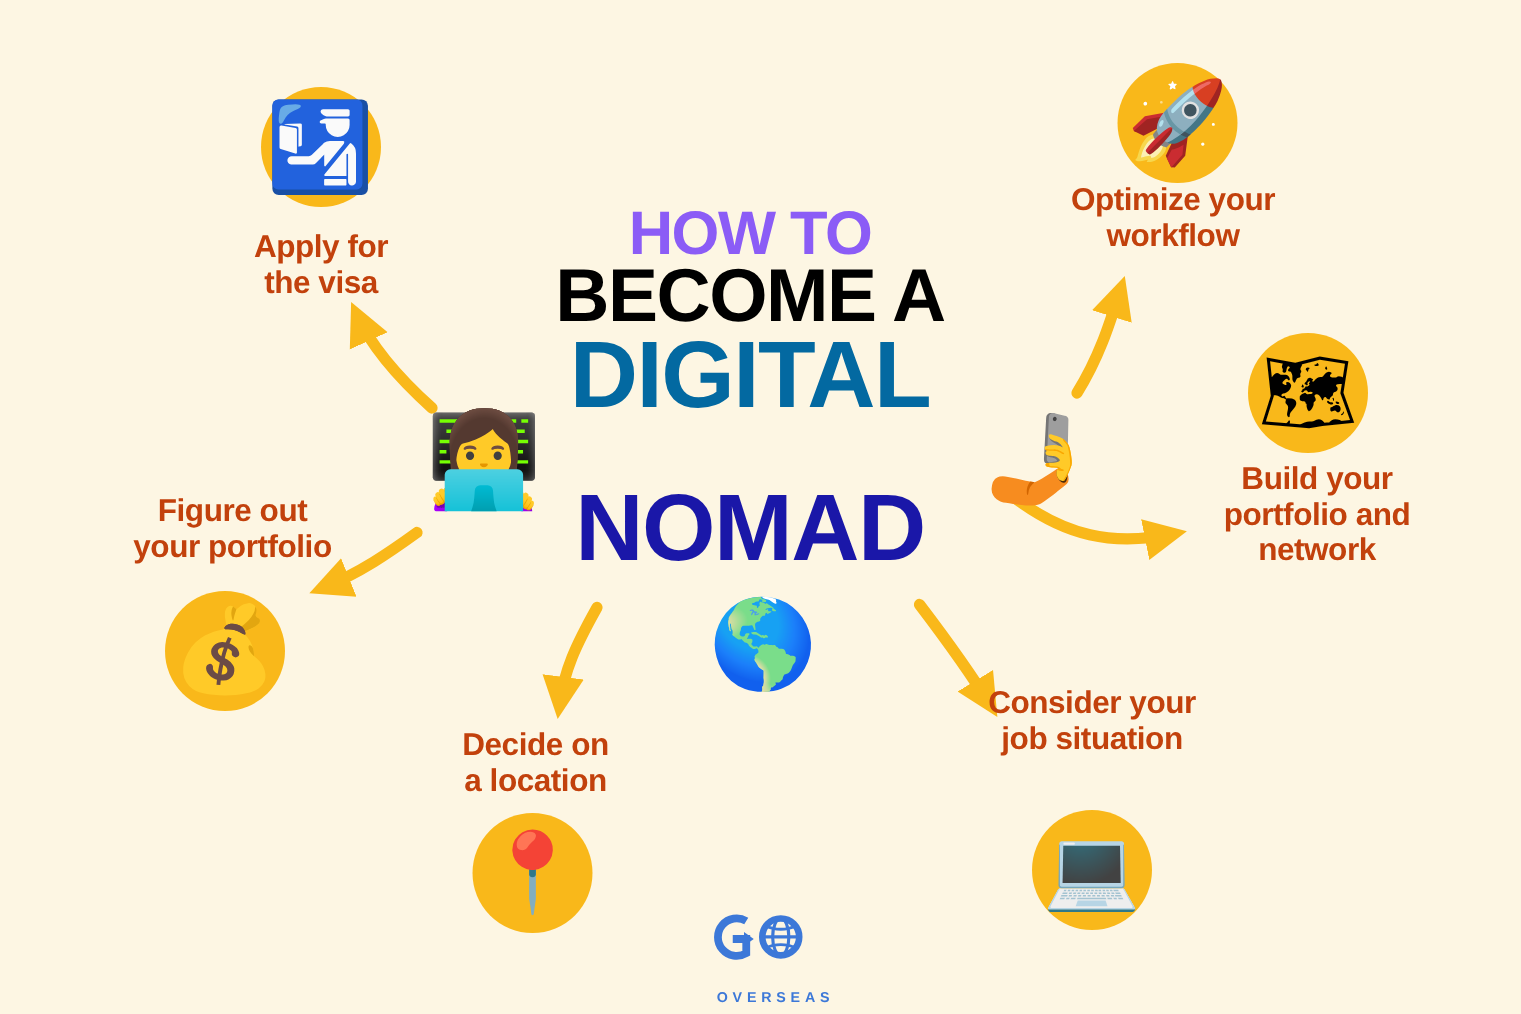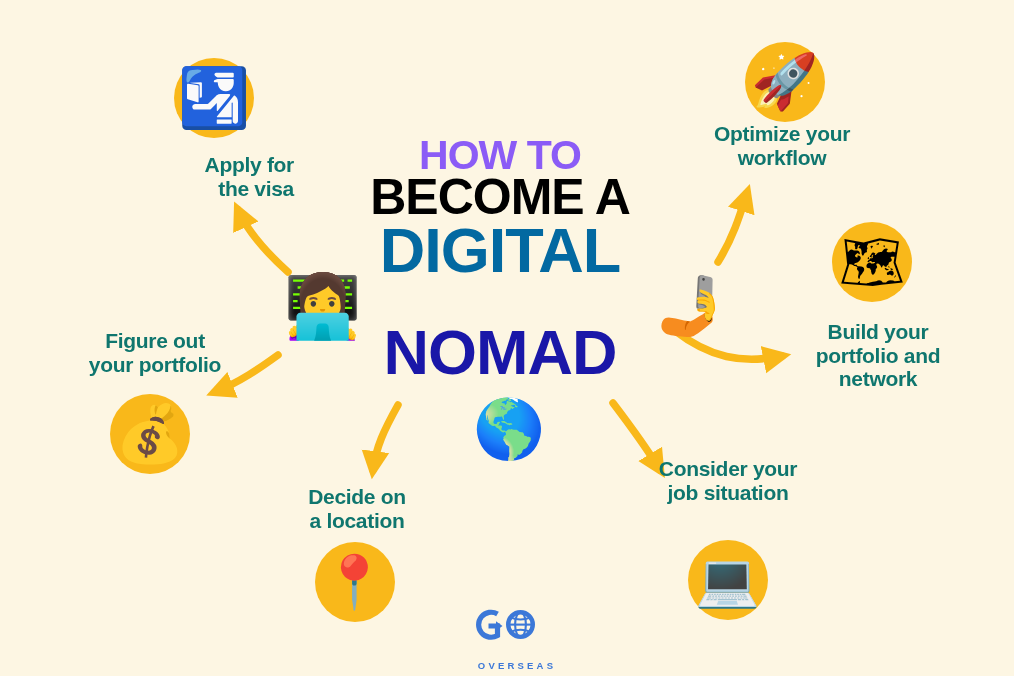--- a/index.html
+++ b/index.html
@@ -40,21 +40,21 @@
     white-space: nowrap;
   }
   .title-line.l1 { color: #8b5cf6; font-size: 41px; }
   .title-line.l2 { color: #000000; font-size: 50px; }
   .title-line.l3 { color: #0369a1; font-size: 63px; }
   .title-line.l4 { color: #1A17A8; font-size: 63px; margin-top: 44px; }
 
   
   .step-label {
     position: absolute;
-    color: #0f766e;
+    color: #c2410c;
     font-weight: 700;
     font-size: 21px;
     line-height: 1.13;
     text-align: center;
     letter-spacing: -0.3px;
     white-space: pre-line;
   }
 
   
   .icon-circle {
@@ -147,21 +147,21 @@
 
   <div class="free-emoji" style="left:284px; top:276px; font-size:62px;">👩‍💻</div>
 
   <div class="free-emoji" style="left:655px; top:277px; font-size:58px;">🤳</div>
 
   <div class="free-emoji" style="left:473px; top:400px; font-size:58px;">🌎</div>
 
   <div class="icon-circle" style="left:174px; top:58px; width:80px; height:80px;">
     <span class="icon-glyph" style="font-size:58px;">🛂</span>
   </div>
-  <div class="step-label" style="left:134px; top:153px; width:160px;text-align:right;">Apply for
+  <div class="step-label" style="left:134px; top:153px; width:160px;">Apply for
 the visa</div>
 
   <div class="icon-circle" style="left:110px; top:394px; width:80px; height:80px;">
     <span class="icon-glyph" style="font-size:56px;">💰</span>
   </div>
   <div class="step-label" style="left:70px; top:329px; width:170px;">Figure out
 your portfolio</div>
 
   <div class="icon-circle" style="left:315px; top:542px; width:80px; height:80px;">
     <span class="icon-glyph" style="font-size:52px;">📍</span>
@@ -171,21 +171,21 @@
 
   <div class="icon-circle" style="left:688px; top:540px; width:80px; height:80px;">
     <span class="icon-glyph" style="font-size:52px;">💻</span>
   </div>
   <div class="step-label" style="left:638px; top:457px; width:180px;">Consider your
 job situation</div>
 
   <div class="icon-circle" style="left:832px; top:222px; width:80px; height:80px;">
     <span class="icon-glyph" style="font-size:52px;">🗺</span>
   </div>
-  <div class="step-label" style="left:790px; top:320px; width:176px;">Build your
+  <div class="step-label" style="left:790px; top:308px; width:176px;">Build your
 portfolio and
 network</div>
 
   <div class="icon-circle" style="left:745px; top:42px; width:80px; height:80px;">
     <span class="icon-glyph" style="font-size:54px;">🚀</span>
   </div>
   <div class="step-label" style="left:692px; top:122px; width:180px;">Optimize your
 workflow</div>
 
   <div class="logo">

